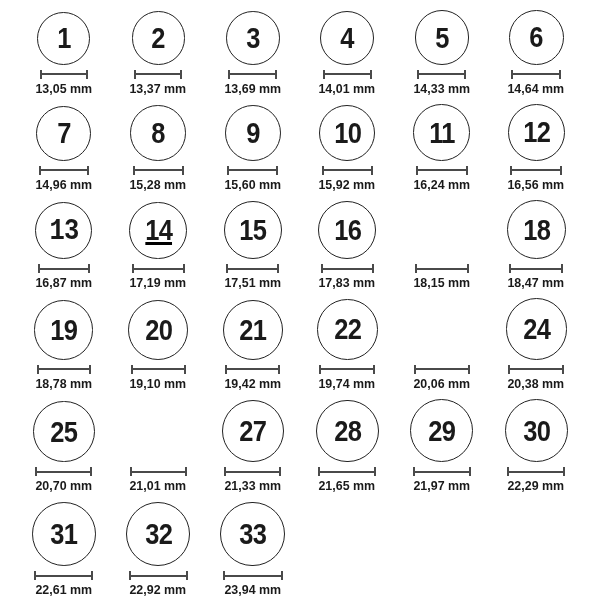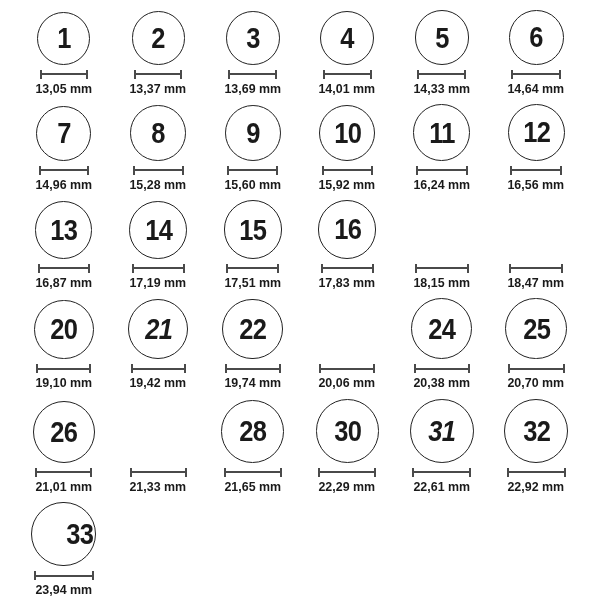--- a/index.html
+++ b/index.html
@@ -154,28 +154,28 @@
     <div class="label">16,24 mm</div>
   </div>
       <div class="cell">
     <div class="circle" style="width: 56.96px; height: 56.96px;">
       <span class="num">12</span>
     </div>
     <div class="dim" style="width: 51.96px;"></div>
     <div class="label">16,56 mm</div>
   </div>
       <div class="cell">
-    <div class="circle" style="width: 57.32px; height: 57.32px;">
+    <div class="circle" style="width: 57.32px; height: 57.32px; font-family: Liberation Mono, monospace;">
       <span class="num">13</span>
     </div>
     <div class="dim" style="width: 52.32px;"></div>
     <div class="label">16,87 mm</div>
   </div>
       <div class="cell">
-    <div class="circle" style="width: 57.68px; height: 57.68px;">
+    <div class="circle" style="width: 57.68px; height: 57.68px; text-decoration: underline;">
       <span class="num">14</span>
     </div>
     <div class="dim" style="width: 52.68px;"></div>
     <div class="label">17,19 mm</div>
   </div>
       <div class="cell">
     <div class="circle" style="width: 58.04px; height: 58.04px; text-align: center;">
       <span class="num">15</span>
     </div>
     <div class="dim" style="width: 53.04px;"></div>
@@ -186,32 +186,42 @@
       <span class="num">16</span>
     </div>
     <div class="dim" style="width: 53.4px;"></div>
     <div class="label">17,83 mm</div>
   </div>
       <div class="cell">
     <div class="dim" style="width: 53.76px;"></div>
     <div class="label">18,15 mm</div>
   </div>
       <div class="cell">
+    <div class="circle" style="width: 59.12px; height: 59.12px;">
+      <span class="num">18</span>
+    </div>
     <div class="dim" style="width: 54.12px;"></div>
     <div class="label">18,47 mm</div>
   </div>
       <div class="cell">
+    <div class="circle" style="width: 59.48px; height: 59.48px;">
+      <span class="num">19</span>
+    </div>
+    <div class="dim" style="width: 54.48px;"></div>
+    <div class="label">18,78 mm</div>
+  </div>
+      <div class="cell">
     <div class="circle" style="width: 59.84px; height: 59.84px;">
       <span class="num">20</span>
     </div>
     <div class="dim" style="width: 54.84px;"></div>
     <div class="label">19,10 mm</div>
   </div>
       <div class="cell">
-    <div class="circle" style="width: 60.2px; height: 60.2px; font-style: italic;">
+    <div class="circle" style="width: 60.2px; height: 60.2px;">
       <span class="num">21</span>
     </div>
     <div class="dim" style="width: 55.2px;"></div>
     <div class="label">19,42 mm</div>
   </div>
       <div class="cell">
     <div class="circle" style="width: 60.56px; height: 60.56px;">
       <span class="num">22</span>
     </div>
     <div class="dim" style="width: 55.56px;"></div>
@@ -229,59 +239,66 @@
     <div class="label">20,38 mm</div>
   </div>
       <div class="cell">
     <div class="circle" style="width: 61.64px; height: 61.64px;">
       <span class="num">25</span>
     </div>
     <div class="dim" style="width: 56.64px;"></div>
     <div class="label">20,70 mm</div>
   </div>
       <div class="cell">
-    <div class="circle" style="width: 62px; height: 62px;">
-      <span class="num">26</span>
-    </div>
     <div class="dim" style="width: 57px;"></div>
     <div class="label">21,01 mm</div>
   </div>
       <div class="cell">
+    <div class="circle" style="width: 62.36px; height: 62.36px;">
+      <span class="num">27</span>
+    </div>
     <div class="dim" style="width: 57.36px;"></div>
     <div class="label">21,33 mm</div>
   </div>
       <div class="cell">
     <div class="circle" style="width: 62.72px; height: 62.72px;">
       <span class="num">28</span>
     </div>
     <div class="dim" style="width: 57.72px;"></div>
     <div class="label">21,65 mm</div>
   </div>
       <div class="cell">
+    <div class="circle" style="width: 63.08px; height: 63.08px;">
+      <span class="num">29</span>
+    </div>
+    <div class="dim" style="width: 58.08px;"></div>
+    <div class="label">21,97 mm</div>
+  </div>
+      <div class="cell">
     <div class="circle" style="width: 63.44px; height: 63.44px;">
       <span class="num">30</span>
     </div>
     <div class="dim" style="width: 58.44px;"></div>
     <div class="label">22,29 mm</div>
   </div>
       <div class="cell">
-    <div class="circle" style="width: 63.8px; height: 63.8px; font-style: italic;">
+    <div class="circle" style="width: 63.8px; height: 63.8px;">
       <span class="num">31</span>
     </div>
     <div class="dim" style="width: 58.8px;"></div>
     <div class="label">22,61 mm</div>
   </div>
       <div class="cell">
     <div class="circle" style="width: 64.16px; height: 64.16px;">
       <span class="num">32</span>
     </div>
     <div class="dim" style="width: 59.16px;"></div>
     <div class="label">22,92 mm</div>
   </div>
       <div class="cell">
-    <div class="circle" style="width: 64.52px; height: 64.52px; justify-content: flex-end;">
+    <div class="circle" style="width: 64.52px; height: 64.52px;">
       <span class="num">33</span>
     </div>
     <div class="dim" style="width: 59.52px;"></div>
     <div class="label">23,94 mm</div>
   </div>
     </div>
 </main>
 
 </body></html>

